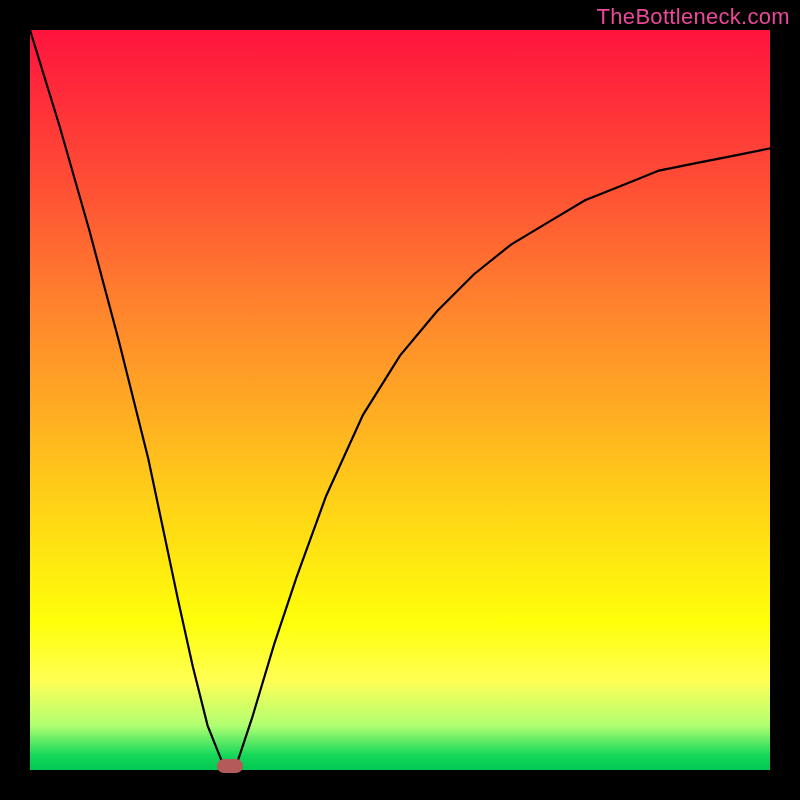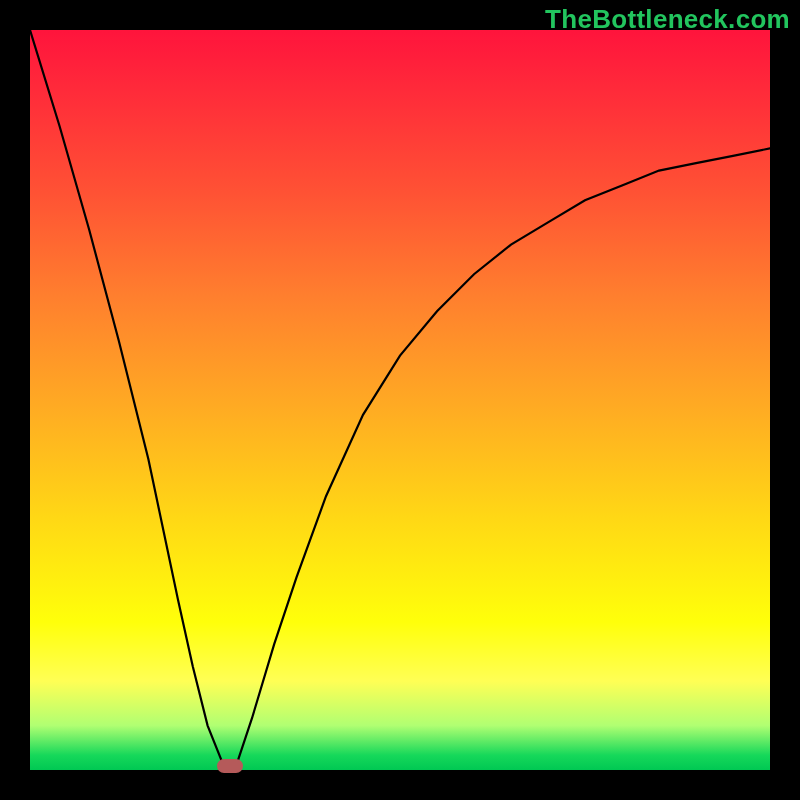--- a/index.html
+++ b/index.html
@@ -34,23 +34,23 @@
       #ffff55 88%,
       #b0ff72 94%,
       #16d85a 98%,
       #00c853 100%
     );
   }
   .watermark {
     position: absolute;
     top: 4px;
     right: 10px;
-    color: #22c55e;
-    font-size: 26px;
-    font-weight: 700;
+    color: #ec4899;
+    font-size: 22px;
+    font-weight: 400;
     letter-spacing: 0.3px;
     user-select: none;
   }
   .marker {
     position: absolute;
     width: 26px;
     height: 14px;
     background: #b55a5a;
     border-radius: 7px;
   }

